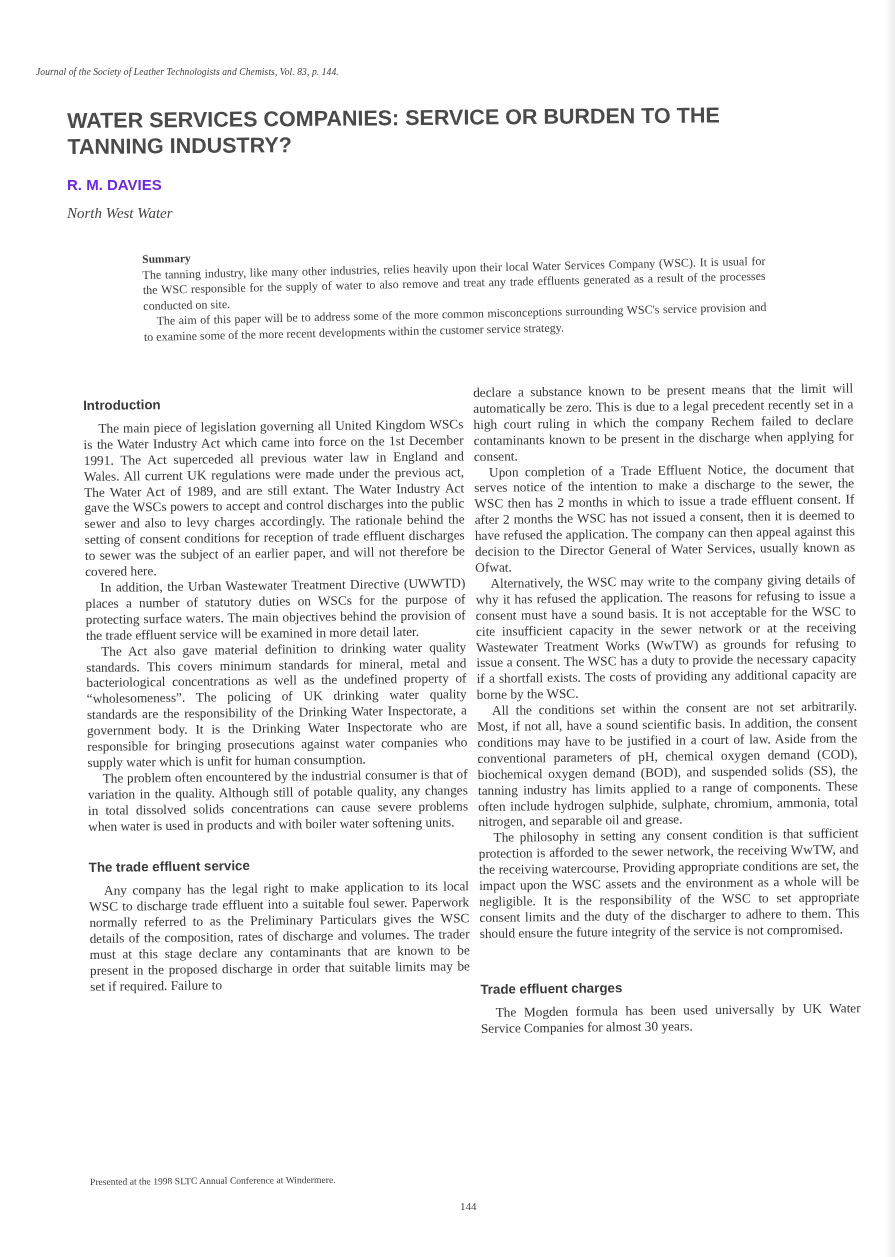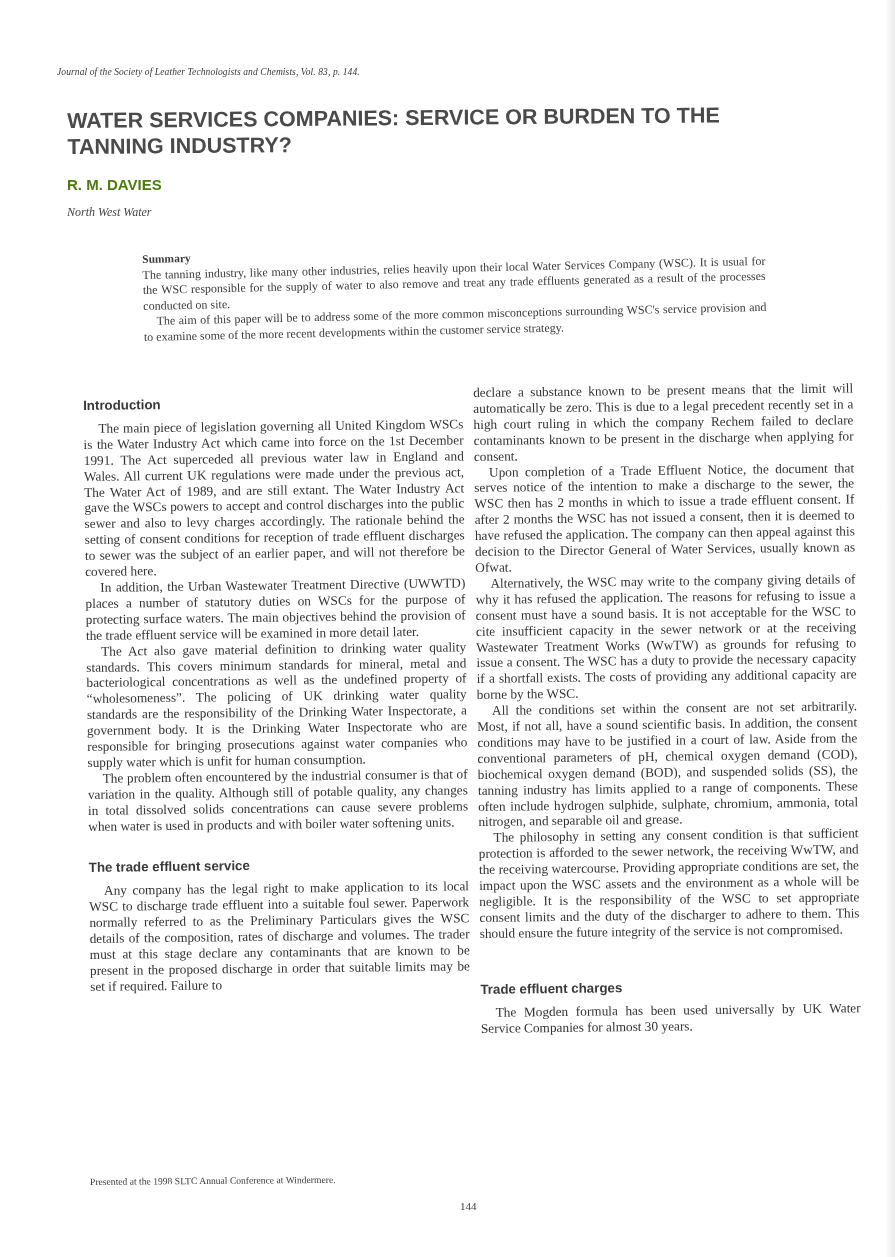--- a/index.html
+++ b/index.html
@@ -7,37 +7,37 @@
       width: 895px; height: 1257px; position: relative; overflow: hidden;
       background: #ffffff; color: #2a2a2a;
       font-family: "Liberation Serif", serif;
     }
     .edge {
       position: absolute; top: 0; right: 0; width: 10px; height: 1257px;
       background: linear-gradient(to right, #ffffff, #f2f2f2 60%, #ececec);
     }
     .journal {
       position: absolute; left: 36px; top: 67px;
-      font-style: italic; font-size: 9.5px; color: #3a3a3a; letter-spacing: 0.1px; margin-left: 21px;
+      font-style: italic; font-size: 9.5px; color: #3a3a3a; letter-spacing: 0.1px;
     }
     .title {
       position: absolute; left: 67px; top: 108px; width: 740px;
       font-family: "Liberation Sans", sans-serif; font-weight: bold;
       font-size: 21.5px; line-height: 26px; color: #4a4a4a;
       transform: rotate(-0.5deg); transform-origin: left top;
       margin: 0;
     }
     .author {
       position: absolute; left: 67px; top: 176px;
       font-family: "Liberation Sans", sans-serif; font-weight: bold;
-      font-size: 15px; color: #4d7c0f;
+      font-size: 15px; color: #6d28d9;
     }
     .affil {
       position: absolute; left: 67px; top: 205px;
-      font-style: italic; font-size: 12px; color: #444;
+      font-style: italic; font-size: 15px; color: #444;
     }
     .summary {
       position: absolute; left: 142px; top: 252px; width: 623px;
       font-size: 12px; line-height: 15.6px; color: #3a3a3a;
       text-align: justify; transform: rotate(-1.3deg); transform-origin: left top;
     }
     .summary .label { font-weight: bold; font-size: 11.5px; display: block; }
     .summary p { margin: 0; }
     .summary p + p { text-indent: 13px; }
     .col {

